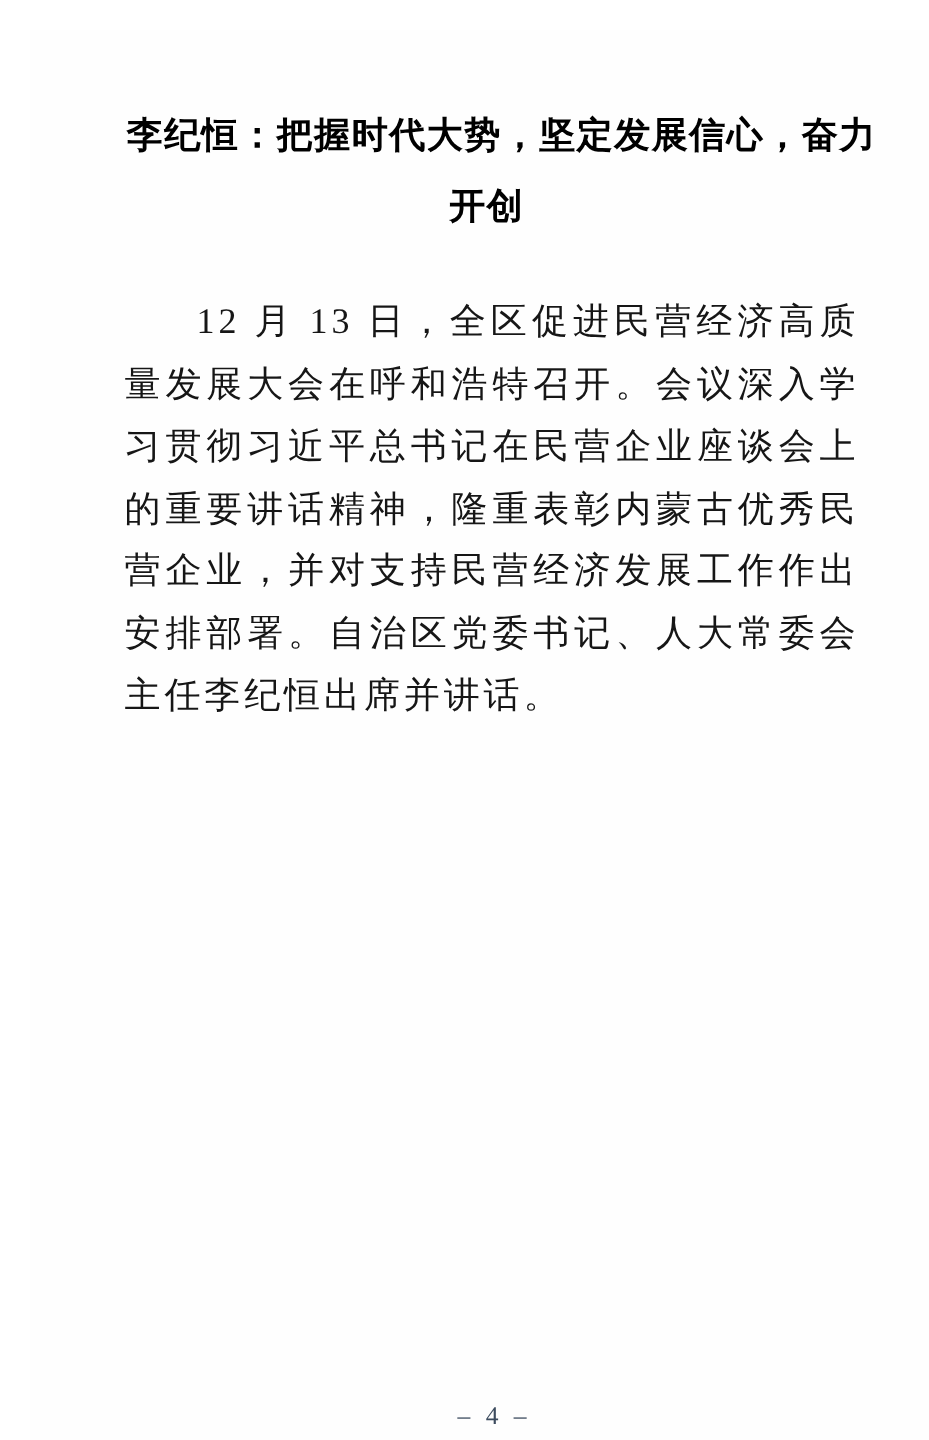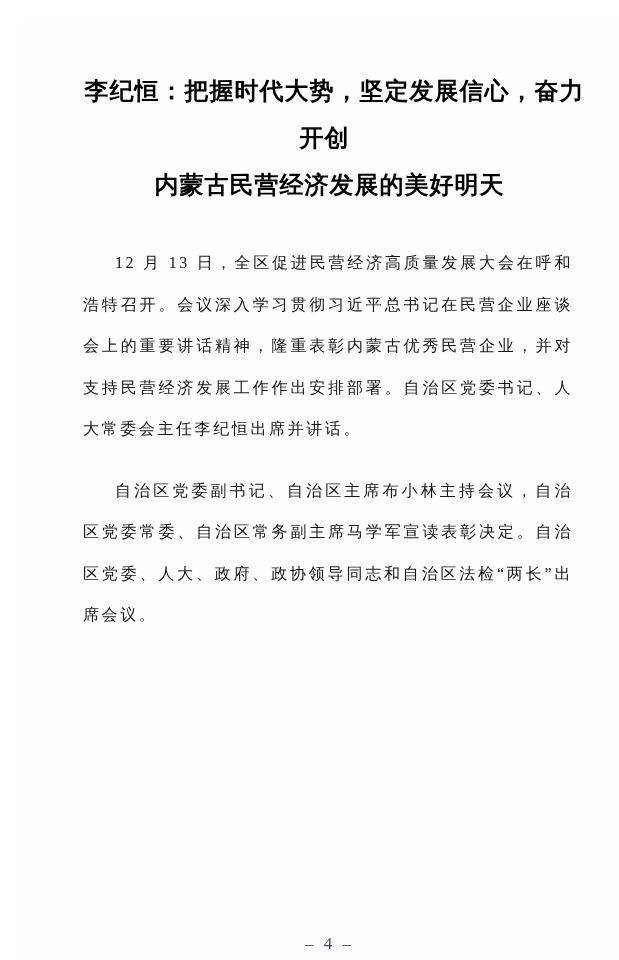--- a/index.html
+++ b/index.html
@@ -21,21 +21,21 @@
     font-weight: 700;
     color: #000000;
     font-size: 24px;
     line-height: 47px;
     letter-spacing: 1px;
   }
   .doc-body {
     margin: 3px 36px 0 33px;
   }
   .para {
-    font-size: 16px;
+    font-size: 24px;
     line-height: 41.5px;
     color: #161616;
     text-align: justify;
     text-justify: inter-ideograph;
     text-indent: 2em;
     letter-spacing: 2.6px;
   }
   .page-number {
     position: absolute;
     left: 0;
@@ -47,23 +47,21 @@
     color: #3c4b5e;
   }
 </style>
 </head>
 <body>
 
 <div class="page">
 
   <h1 class="doc-title">
     <span>李纪恒：把握时代大势，坚定发展信心，奋力开创</span><br>
-    <span>内蒙古民营经济发展的美好明天</span>
   </h1>
 
   <div class="doc-body">
     <p class="para">12 月 13 日，全区促进民营经济高质量发展大会在呼和浩特召开。会议深入学习贯彻习近平总书记在民营企业座谈会上的重要讲话精神，隆重表彰内蒙古优秀民营企业，并对支持民营经济发展工作作出安排部署。自治区党委书记、人大常委会主任李纪恒出席并讲话。</p>
-    <p class="para">自治区党委副书记、自治区主席布小林主持会议，自治区党委常委、自治区常务副主席马学军宣读表彰决定。自治区党委、人大、政府、政协领导同志和自治区法检“两长”出席会议。</p>
   </div>
 
   <div class="page-number">– 4 –</div>
 
 </div>
 
 </body></html>

